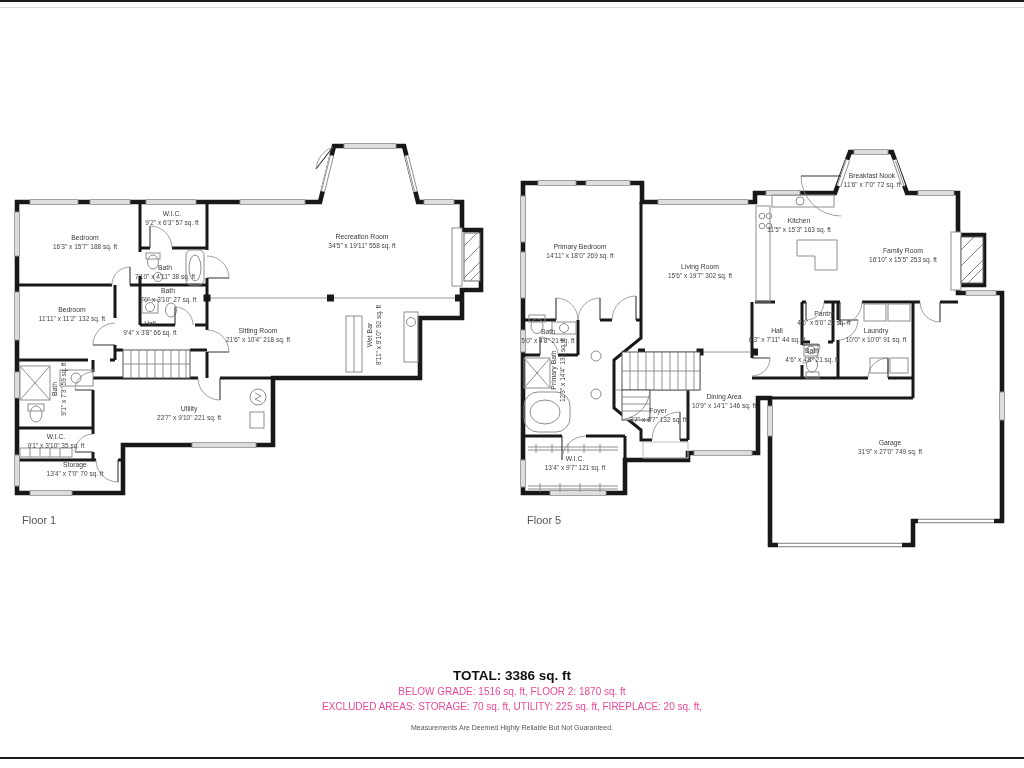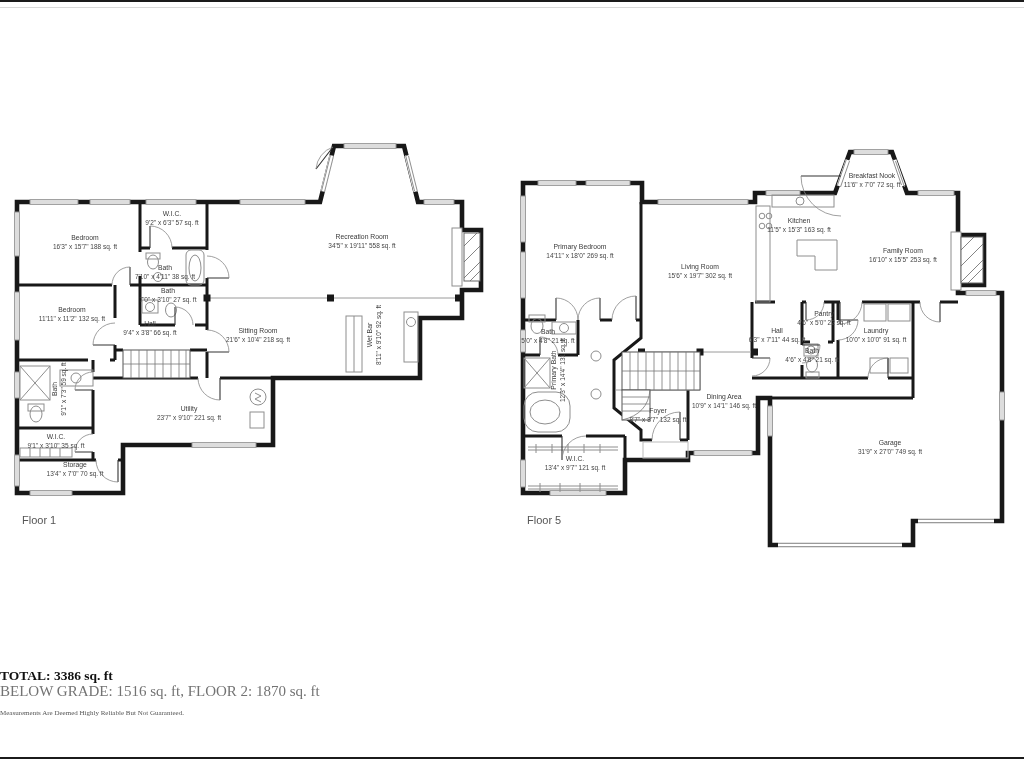--- a/index.html
+++ b/index.html
@@ -9,23 +9,23 @@
   #top-border{top:0;height:2px;background:#1b1b1b;}
   #top-border2{top:7px;height:1px;background:#d9d9d9;}
   #bottom-border{top:757px;height:2px;background:#1b1b1b;}
   svg.plan{position:absolute;left:0;top:0;}
   .rm{position:absolute;transform:translate(-50%,-50%);text-align:center;
       font-size:6.8px;line-height:8.6px;color:#3a3a3a;white-space:nowrap;}
   .rm.rot{transform:translate(-50%,-50%) rotate(-90deg);}
   .rm .nm{font-size:6.8px;}
   .rm .dm{font-size:6.5px;color:#454545;}
   .floorcap{position:absolute;font-size:11px;color:#555;}
-  #summary{position:absolute;left:0;top:668px;width:1024px;text-align:left;color:#222;font-family:Liberation Serif, serif;}
+  #summary{position:absolute;left:0;top:668px;width:1024px;text-align:center;color:#222;}
   #summary .s1{font-size:13.5px;font-weight:bold;color:#101010;line-height:16px;}
-  #summary .s2{font-size:15px;color:#737373;line-height:15px;}
+  #summary .s2{font-size:10px;color:#ec4899;line-height:15px;}
   #summary .disc{font-size:7px;color:#555;margin-top:10px;}
 </style>
 </head>
 <body>
 
 <div id="canvas">
   <div id="top-border" class="hline"></div>
   <div id="top-border2" class="hline"></div>
   <div id="bottom-border" class="hline"></div>
 
@@ -329,15 +329,16 @@
     <div class="nm">Garage</div>
     <div class="dm">31'9" x 27'0" 749 sq. ft</div>
     </div>
 
   <div class="floorcap" style="left:22px;top:514px">Floor 1</div>
   <div class="floorcap" style="left:527px;top:514px">Floor 5</div>
 
   <div id="summary">
     <div class="s1">TOTAL: 3386 sq. ft</div>
     <div class="s2">BELOW GRADE: 1516 sq. ft, FLOOR 2: 1870 sq. ft</div>
+    <div class="s2">EXCLUDED AREAS: STORAGE: 70 sq. ft, UTILITY: 225 sq. ft, FIREPLACE: 20 sq. ft,</div>
     <div class="disc">Measurements Are Deemed Highly Reliable But Not Guaranteed.</div>
   </div>
 </div>
 
 </body></html>

